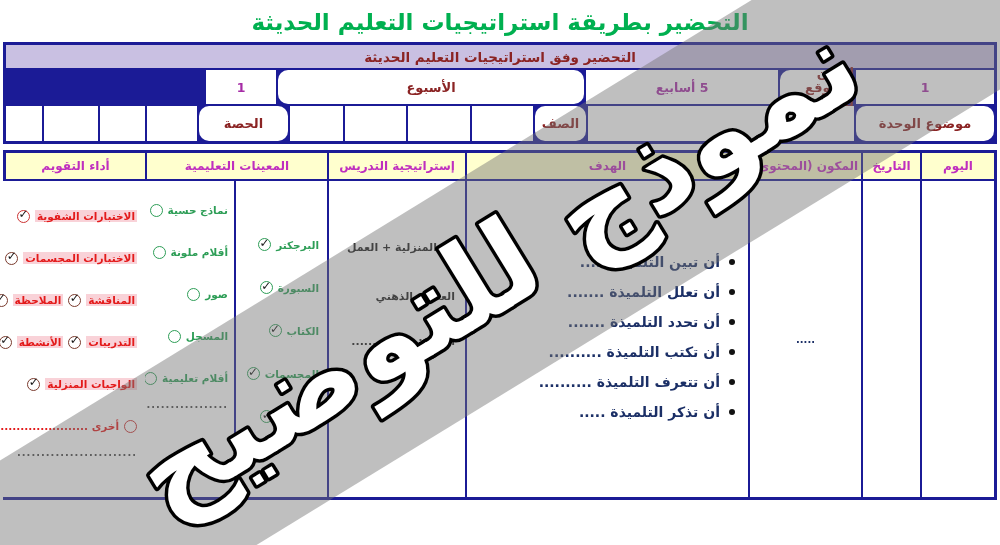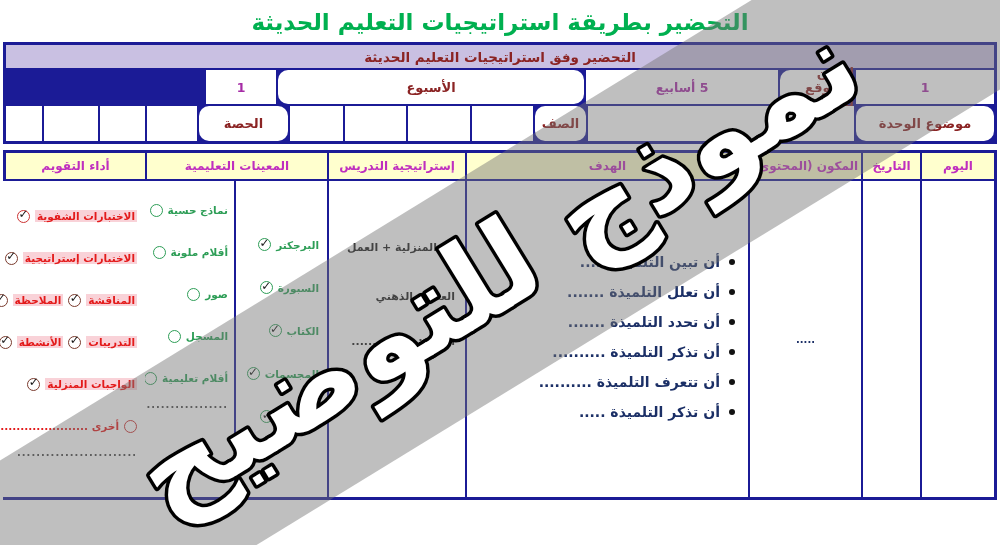--- a/index.html
+++ b/index.html
@@ -144,21 +144,21 @@
           <div class="obj-li">
               <span class="bullet"></span>
               <span>أن تعلل التلميذة .......</span>
             </div>
           <div class="obj-li">
               <span class="bullet"></span>
               <span>أن تحدد التلميذة .......</span>
             </div>
           <div class="obj-li">
               <span class="bullet"></span>
-              <span>أن تذكر التلميذة ..........</span>
+              <span>أن تكتب التلميذة ..........</span>
             </div>
           <div class="obj-li">
               <span class="bullet"></span>
               <span>أن تتعرف التلميذة ..........</span>
             </div>
           <div class="obj-li">
               <span class="bullet"></span>
               <span>أن تذكر التلميذة .....</span>
             </div>
         </div>
@@ -247,21 +247,21 @@
 
       <div class="cell">
         <div class="ev colpad">
           <div class="ev-row">
               <span class="hl">الاختبارات الشفوية</span>
               <span class="chk r">
                 <span class="tick">✓</span>
               </span>
             </div>
           <div class="ev-row">
-              <span class="hl">الاختبارات إستراتيجية</span>
+              <span class="hl">الاختبارات المجسمات</span>
               <span class="chk">
                 <span class="tick">✓</span>
               </span>
             </div>
           <div class="ev-row">
               <span class="hl">المناقشة</span>
               <span class="chk">
                 <span class="tick">✓</span>
               </span>
               <span class="hl">الملاحظة</span>

